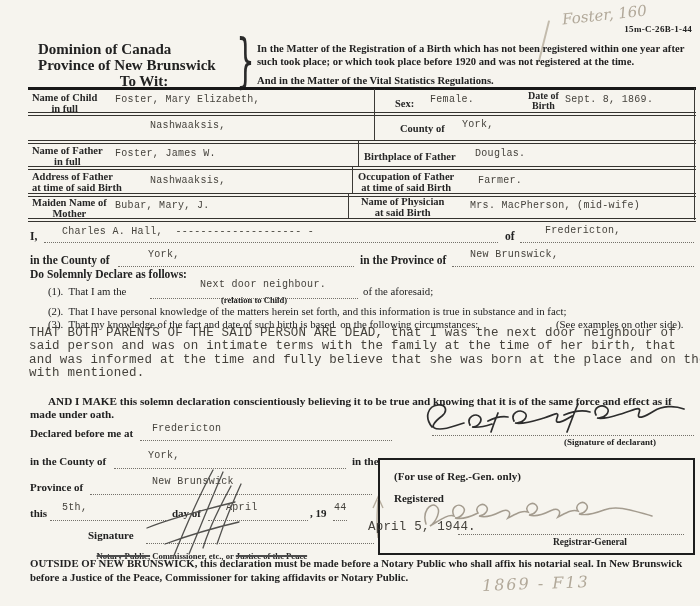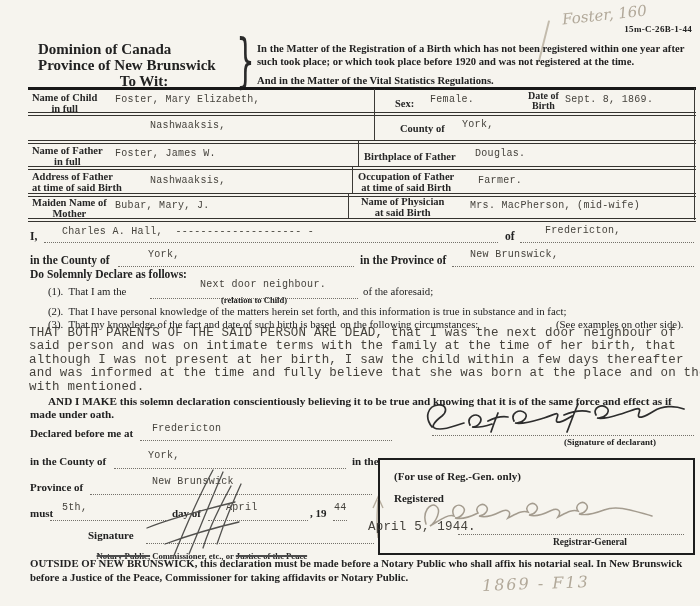--- a/index.html
+++ b/index.html
@@ -147,21 +147,20 @@
   <div class="abs numline" style="left:48px;top:305px;">(2).  That I have personal knowledge of the matters herein set forth, and this information is true in substance and in fact;</div>
 
   <div class="abs" style="left:0;top:318px;width:700px;height:14px;">
     <span class="abs numline" style="left:48px;top:0;">(3).  That my knowledge of the fact and date of such birth is based  on the following circumstances:</span>
     <span class="abs numline" style="left:556px;top:0;">(See examples on other side).</span>
   </div>
 
   <div class="abs" style="left:29px;top:327px;width:668px;">
     <div class="typed-sm" style="line-height:13.4px;">THAT BOTH PARENTS OF THE SAID PERSON ARE DEAD, that I was the next door neighbour of</div>
     <div class="typed-sm" style="line-height:13.4px;">said person and was on intimate terms with the family at the time of her birth, that</div>
-    <div class="typed-sm" style="line-height:13.4px;">although I was not present at her birth, I saw the child within a few days thereafter</div>
     <div class="typed-sm" style="line-height:13.4px;">and was informed at the time and fully believe that she was born at the place and on the</div>
     <div class="typed-sm" style="line-height:13.4px;">with mentioned.</div>
   </div>
 
   <div class="abs prt" style="left:30px;top:395px;width:662px;font-size:11.2px;line-height:13px;text-indent:18px;">AND I MAKE this solemn declaration conscientiously believing it to be true and knowing that it is of the same force and effect as if made under oath.</div>
 
   <svg class="abs" style="left:418px;top:399px;" width="278" height="42" viewBox="0 0 278 42">
     <path d="M14,28 C6,18 10,7 20,6 C28,5 30,12 24,17 C16,23 10,30 22,30 C30,30 38,26 46,24 M52,26 C48,18 58,13 62,18 C65,22 60,28 54,28 C60,29 68,27 74,25 M80,14 C76,24 74,30 73,33 M70,22 C78,18 84,17 90,18 M96,22 C92,14 102,9 107,14 C111,18 104,25 97,24 C104,26 116,22 126,19 C136,16 142,11 139,19 C136,27 146,22 154,17 M160,5 C154,19 151,28 149,33 M146,16 C156,12 165,11 172,13 M178,16 C174,9 184,4 189,9 C193,13 186,20 179,19 C186,21 196,17 206,14 C216,11 224,6 221,14 C218,22 228,17 236,12 C244,7 256,6 266,10" stroke="#2d2d2d" stroke-width="1.7" fill="none" stroke-linecap="round"></path>
   </svg>
   <span class="dots" style="left:432px;top:421px;width:262px;"></span>
@@ -180,21 +179,21 @@
     <span class="abs prt" style="left:352px;top:3px;font-size:11px;">in the</span>
   </div>
 
   <div class="abs" style="left:0;top:478px;width:420px;height:16px;">
     <span class="abs prt" style="left:30px;top:3px;font-size:11px;">Province of</span>
     <span class="dots" style="left:90px;width:282px;top:2px;"></span>
     <span class="abs typed" style="left:152px;top:-2px;">New Brunswick</span>
   </div>
 
   <div class="abs" style="left:0;top:504px;width:420px;height:16px;">
-    <span class="abs prt" style="left:30px;top:3px;font-size:11px;">must</span>
+    <span class="abs prt" style="left:30px;top:3px;font-size:11px;">this</span>
     <span class="dots" style="left:50px;width:116px;top:2px;"></span>
     <span class="abs typed" style="left:62px;top:-2px;">5th,</span>
     <span class="abs prt" style="left:172px;top:3px;font-size:11px;">day of</span>
     <span class="dots" style="left:208px;width:100px;top:2px;"></span>
     <span class="abs typed" style="left:226px;top:-2px;">April</span>
     <span class="abs prt" style="left:310px;top:3px;font-size:11px;">, 19</span>
     <span class="dots" style="left:333px;width:14px;top:2px;"></span>
     <span class="abs typed" style="left:334px;top:-2px;">44</span>
   </div>
 

